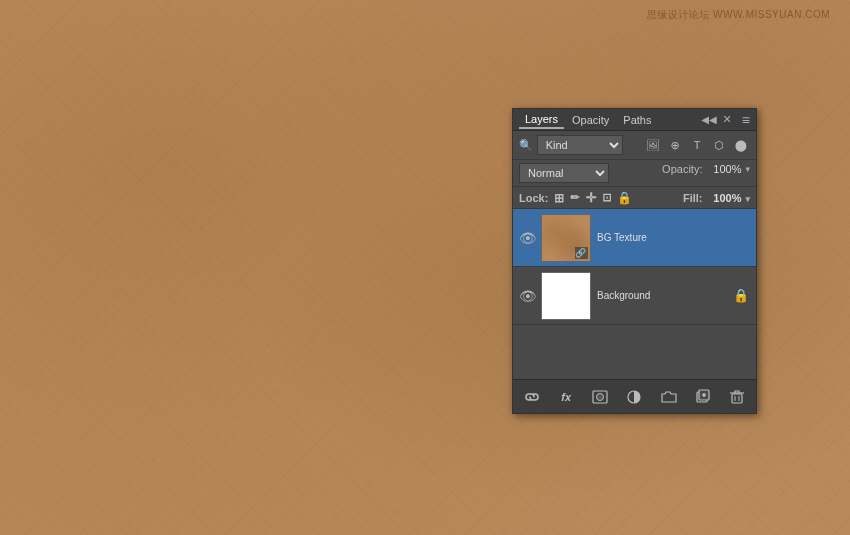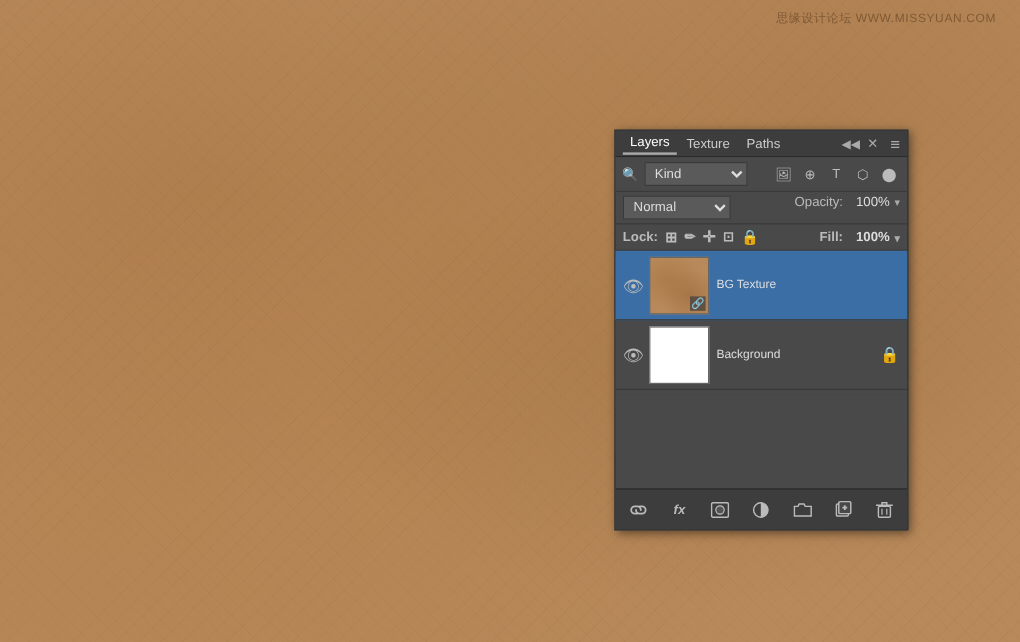--- a/index.html
+++ b/index.html
@@ -320,21 +320,20 @@
 
     
     .panel-bottom-toolbar {
       display: flex;
       align-items: center;
       justify-content: space-around;
       padding: 5px 2px;
       background-color: #3d3d3d;
       border-top: 1px solid #2a2a2a;
       height: 34px;
-      margin-top: 28px;
     }
 
     .bottom-tool-btn {
       color: #bbb;
       font-size: 14px;
       cursor: pointer;
       width: 22px;
       height: 22px;
       display: flex;
       align-items: center;
@@ -346,21 +345,21 @@
 
 <div class="bg-leather"></div>
 
 <div class="watermark">思缘设计论坛 WWW.MISSYUAN.COM</div>
 
 <div class="layers-panel">
 
   <div class="panel-header">
     <div class="panel-tabs">
       <span class="panel-tab active">Layers</span>
-      <span class="panel-tab">Texture</span>
+      <span class="panel-tab">Opacity</span>
       <span class="panel-tab">Paths</span>
     </div>
     <div class="panel-header-icons">
       <span style="font-size:10px; color:#aaa;">◀◀</span>
       <span style="font-size:11px; color:#aaa;">✕</span>
       <span style="font-size:14px; color:#aaa; margin-left:4px;">≡</span>
     </div>
   </div>
 
   <div class="filter-row">

